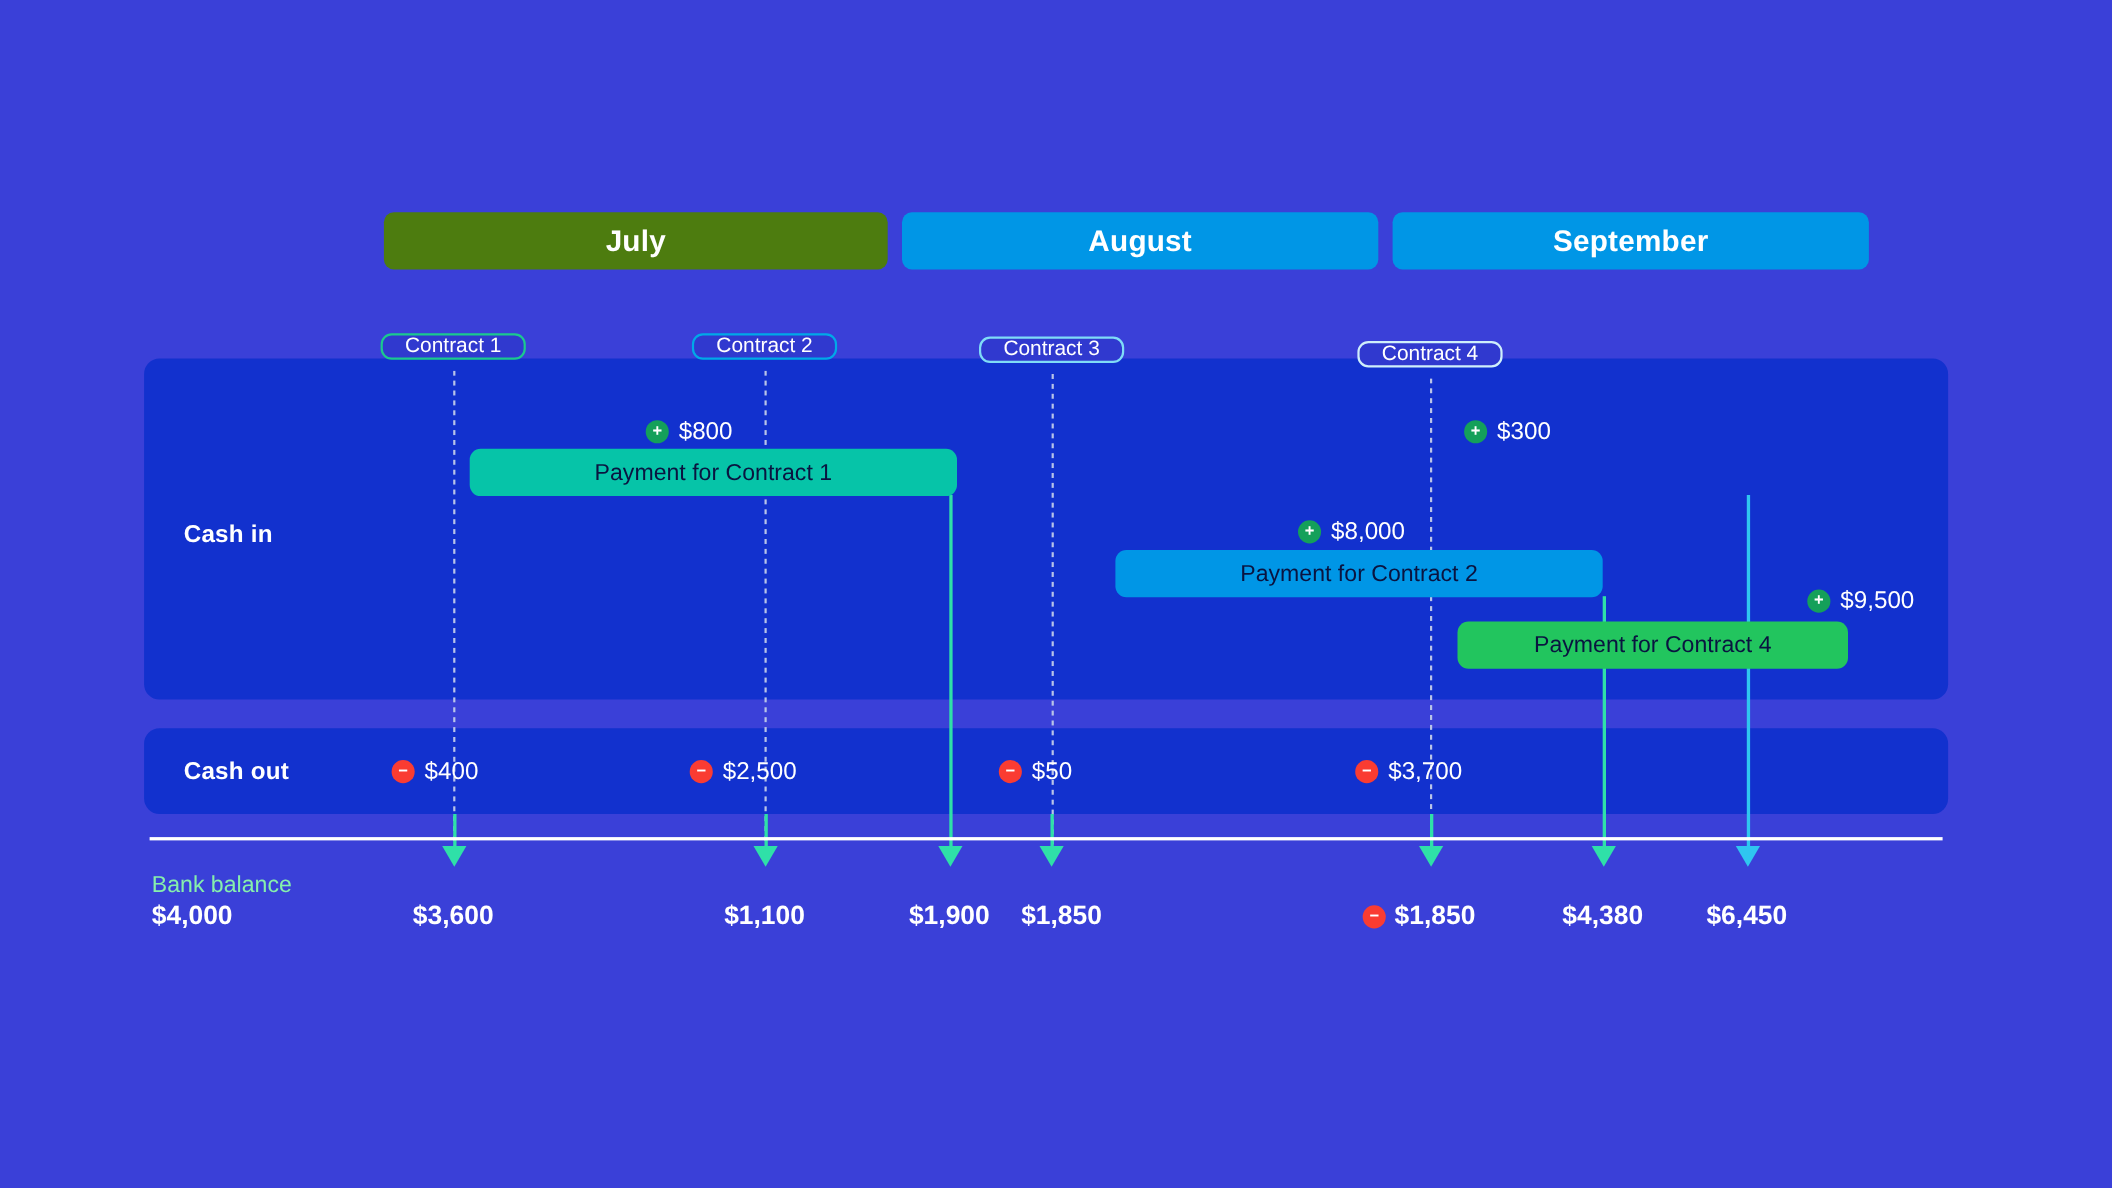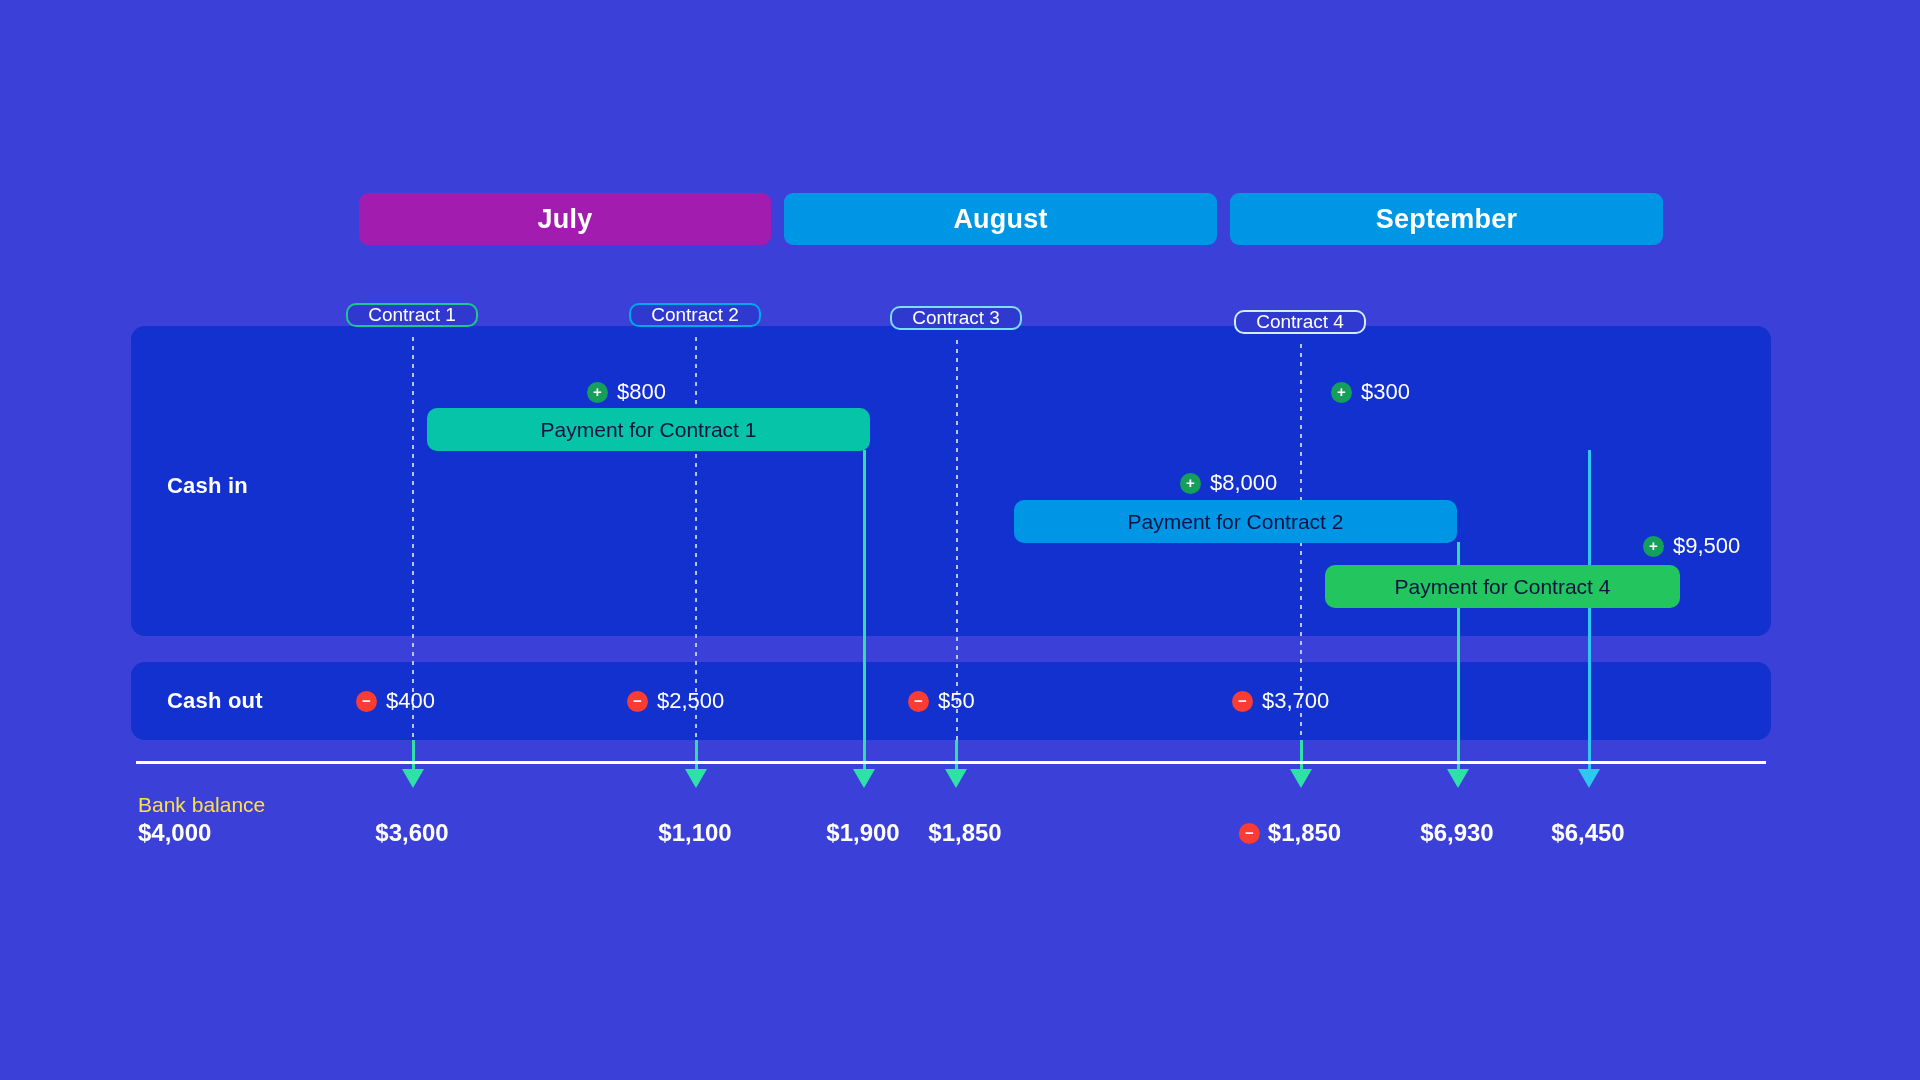--- a/index.html
+++ b/index.html
@@ -12,21 +12,21 @@
   }
   #stage{position:absolute;left:0;top:0;width:1920px;height:1080px;}
 
   
   .months{position:absolute;left:349px;top:193px;height:52px;display:flex;gap:13px;}
   .month{
     border-radius:9px;
     display:flex;align-items:center;justify-content:center;
     color:#fff;font-weight:bold;font-size:27px;letter-spacing:.2px;
   }
-  .m0{width:412px;background:#a21caf;margin-left:10px;}
+  .m0{width:458px;background:#4d7c0f;}
   .m1{width:433px;background:#0096E6;}
   .m2{width:433px;background:#0096E6;}
 
   
   .cashin-panel{
     position:absolute;left:131px;top:326px;width:1640px;height:310px;
     background:#1231CE;border-radius:14px;
   }
   .cashout-panel{
     position:absolute;left:131px;top:662px;width:1640px;height:78px;
@@ -83,21 +83,21 @@
     flex:0 0 auto;
   }
   .badge.plus{background:#14A05A;}
   .badge.minus{background:#FA3C32;}
   .badge span{position:relative;top:-1px;}
 
   
   .axis{position:absolute;left:136px;top:761px;width:1630px;height:3px;background:#fff;z-index:5;}
 
   
-  .bb-title{position:absolute;left:138px;top:793px;color:#fde047;font-size:21px;}
+  .bb-title{position:absolute;left:138px;top:793px;color:#86efac;font-size:21px;}
   .bb-first{position:absolute;left:138px;top:819px;color:#fff;font-size:24px;font-weight:bold;}
   .bb{
     position:absolute;top:819px;display:flex;align-items:center;gap:8px;
     color:#fff;font-size:24px;font-weight:bold;white-space:nowrap;
     transform:translateX(-50%);
   }
 </style>
 </head>
 <body>
 
@@ -251,19 +251,19 @@
   <div class="bb" style="left:965px;">
     <span>$1,850</span>
   </div>
   <div class="bb" style="left:1290px;">
     <span class="badge minus">
         <span>−</span>
       </span>
     <span>$1,850</span>
   </div>
   <div class="bb" style="left:1457px;">
-    <span>$6,930</span>
+    <span>$4,380</span>
   </div>
   <div class="bb" style="left:1588px;">
     <span>$6,450</span>
   </div>
 
 </div>
 
 </body></html>

